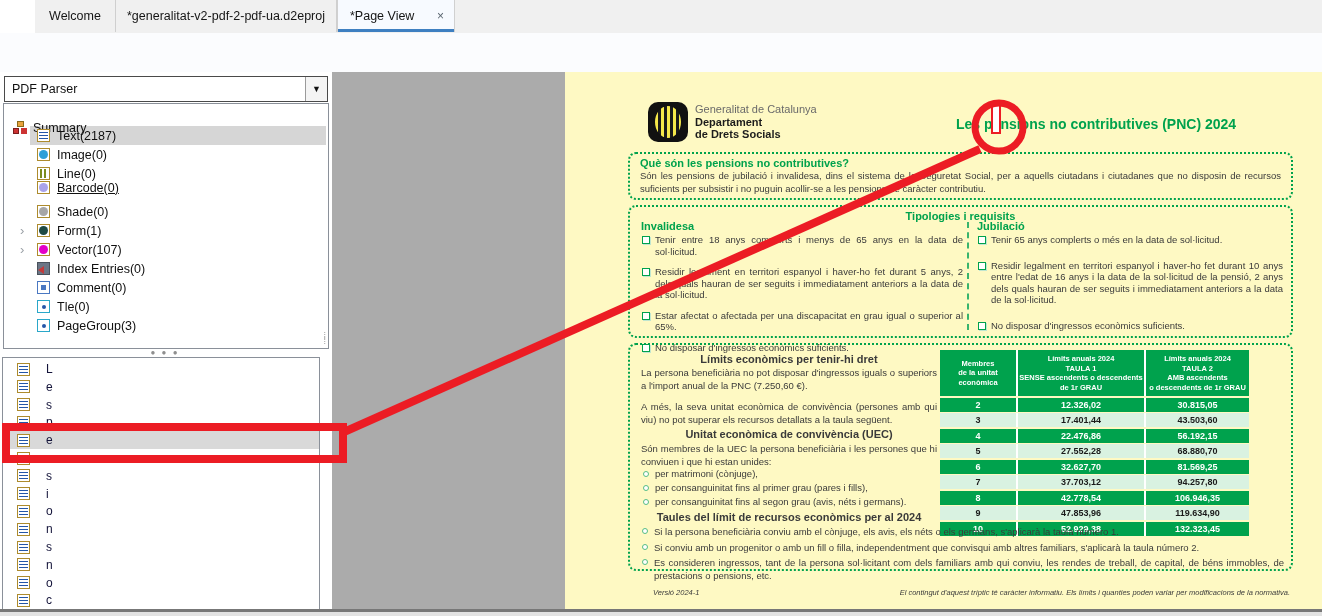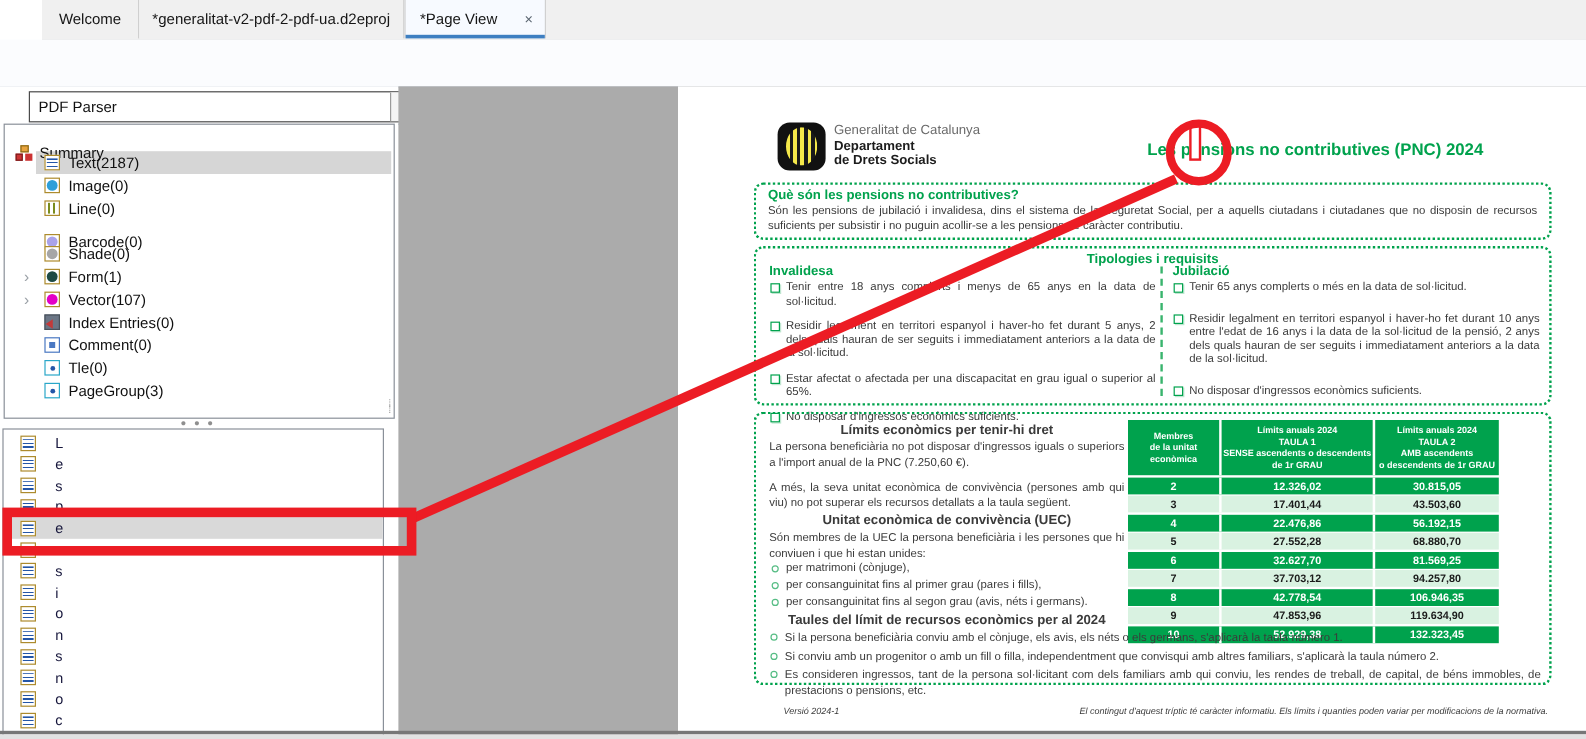--- a/index.html
+++ b/index.html
@@ -15,21 +15,21 @@
   .close-x{position:absolute;right:10px;top:0;color:#5a6570;font-size:12px;cursor:default;}
   
   #toolbar{position:absolute;left:0;top:33px;width:1322px;height:39px;background:#fbfcfe;border-bottom:1px solid #c3cbd4;}
   .tbtn{position:absolute;top:45px;width:22px;height:22px;display:flex;align-items:center;justify-content:center;}
   #combo-zoom{position:absolute;left:90px;top:44px;width:97px;height:25px;background:#fff;border:1px solid #aeb6bf;display:flex;align-items:center;}
   #combo-zoom .combo-text{flex:1;padding-left:8px;font-size:12px;color:#111;}
   #combo-zoom .combo-arrow{width:22px;height:100%;border-left:1px solid #c8cdd3;display:flex;align-items:center;justify-content:center;color:#444;font-size:10px;}
   #page-field{position:absolute;left:215px;top:44px;width:186px;height:25px;background:#fff;border:1px solid #8aa6c8;display:flex;align-items:center;justify-content:center;font-size:12px;color:#111;}
   
   #sidepanel{position:absolute;left:0;top:72px;width:332px;height:544px;background:#fff;}
-  #parser-combo{position:absolute;left:4px;top:4px;width:322px;height:24px;border:1px solid #4a4a4a;background:#fff;display:flex;align-items:center;margin-left:20px;}
+  #parser-combo{position:absolute;left:4px;top:4px;width:322px;height:24px;border:1px solid #4a4a4a;background:#fff;display:flex;align-items:center;}
   #parser-combo .combo-text{flex:1;padding-left:7px;font-size:12.5px;}
   #parser-combo .combo-arrow{width:21px;height:100%;border-left:1px solid #9a9a9a;background:#f4f4f4;display:flex;align-items:center;justify-content:center;font-size:9px;color:#111;}
   #treebox{position:absolute;left:3px;top:31px;width:324px;height:244px;border:1px solid #8a9099;background:#fff;overflow:hidden;}
   .trow{position:absolute;left:0;width:100%;height:19px;display:flex;align-items:center;font-size:12.5px;color:#101010;}
   .trow .hl{position:absolute;left:26px;right:2px;top:0;bottom:0;background:#d6d6d6;z-index:0;}
   .trow>*{position:relative;z-index:1;}
   .chev{position:absolute;left:16px;width:10px;color:#9aa0a6;font-size:13px;line-height:19px;}
   .ticon{width:13px;height:13px;border:1px solid #ad8b2d;background:#fff;display:inline-block;box-sizing:border-box;flex:0 0 auto;position:relative;}
   .ticon.dot::after{content:'';position:absolute;left:1px;top:1px;width:9px;height:9px;border-radius:50%;background:var(--c,#999);}
   .ticon.doc::after{content:'';position:absolute;left:1px;top:2px;right:1px;height:8px;background:repeating-linear-gradient(to bottom,#2456a8 0 1px,transparent 1px 3px);}
@@ -46,21 +46,21 @@
   .tlabel{margin-left:7px;white-space:nowrap;}
   #tree-scrollhint{position:absolute;right:2px;bottom:4px;color:#9a9a9a;font-size:9px;line-height:5px;letter-spacing:0;}
   #splitter-dots{position:absolute;left:0;top:276px;width:330px;text-align:center;color:#8f8f8f;font-size:8px;letter-spacing:2px;}
   #listbox{position:absolute;left:2px;top:285px;width:316px;height:255px;border:1px solid #8a9099;background:#fff;overflow:hidden;}
   .lrow{position:absolute;left:0;width:100%;height:18px;display:flex;align-items:center;font-size:12px;color:#14143a;}
   .lrow.sel{background:#d9d9d9;}
   .lrow .ticon{margin-left:14px;}
   .lrow .llabel{margin-left:16px;}
   
   #viewer{position:absolute;left:332px;top:72px;width:990px;height:544px;background:#ababab;}
-  #pdfpage{position:absolute;left:233px;top:0;width:757px;height:544px;background:#ffffff;}
+  #pdfpage{position:absolute;left:233px;top:0;width:757px;height:544px;background:#fef9c3;}
   
   .green{color:#00a24d;}
   #logo-emblem{position:absolute;left:83px;top:30px;width:40px;height:40px;background:#111;border-radius:10px;display:flex;align-items:center;justify-content:center;}
   #logo-emblem .oval{width:26px;height:32px;border-radius:50%;background:repeating-linear-gradient(to right,#f5e84a 0 3px,#1a1a1a 3px 6px);border:2px solid #111;}
   #logo-text{position:absolute;left:130px;top:31px;font-size:11px;line-height:12.5px;}
   #logo-text .l1{color:#6a6a6a;}
   #logo-text .l2,#logo-text .l3{font-weight:bold;color:#1c1c1c;}
   #pdf-title{position:absolute;left:391px;top:44px;font-size:14px;font-weight:bold;white-space:nowrap;}
   .boxed-e{position:relative;color:transparent;display:inline-block;}
   .boxed-e::before{content:'';position:absolute;left:-2px;right:-1px;top:-14px;bottom:-2px;border:2px solid #ec1c24;background:#fff;}
@@ -239,21 +239,21 @@
             <span class="tlabel">Text(2187)</span>
           </div>
           <div class="trow" style="top: 41px;">
             <span class="ticon dot" style="margin-left: 33px; --c: #2d9fd8;"></span>
             <span class="tlabel">Image(0)</span>
           </div>
           <div class="trow" style="top: 60px;">
             <span class="ticon lines" style="margin-left: 33px; --c: #7b8c1e;"></span>
             <span class="tlabel">Line(0)</span>
           </div>
-          <div class="trow" style="top: 88px;">
+          <div class="trow" style="top: 74px; text-decoration: underline;">
             <span class="ticon dot" style="margin-left: 33px; --c: #a9a2ea;"></span>
             <span class="tlabel">Barcode(0)</span>
           </div>
           <div class="trow" style="top: 98px;">
             <span class="ticon dot" style="margin-left: 33px; --c: #a6a6a6;"></span>
             <span class="tlabel">Shade(0)</span>
           </div>
           <div class="trow" style="top: 117px;">
             <span class="chev">›</span>
             <span class="ticon dot" style="margin-left: 33px; --c: #1d4a44;"></span>

